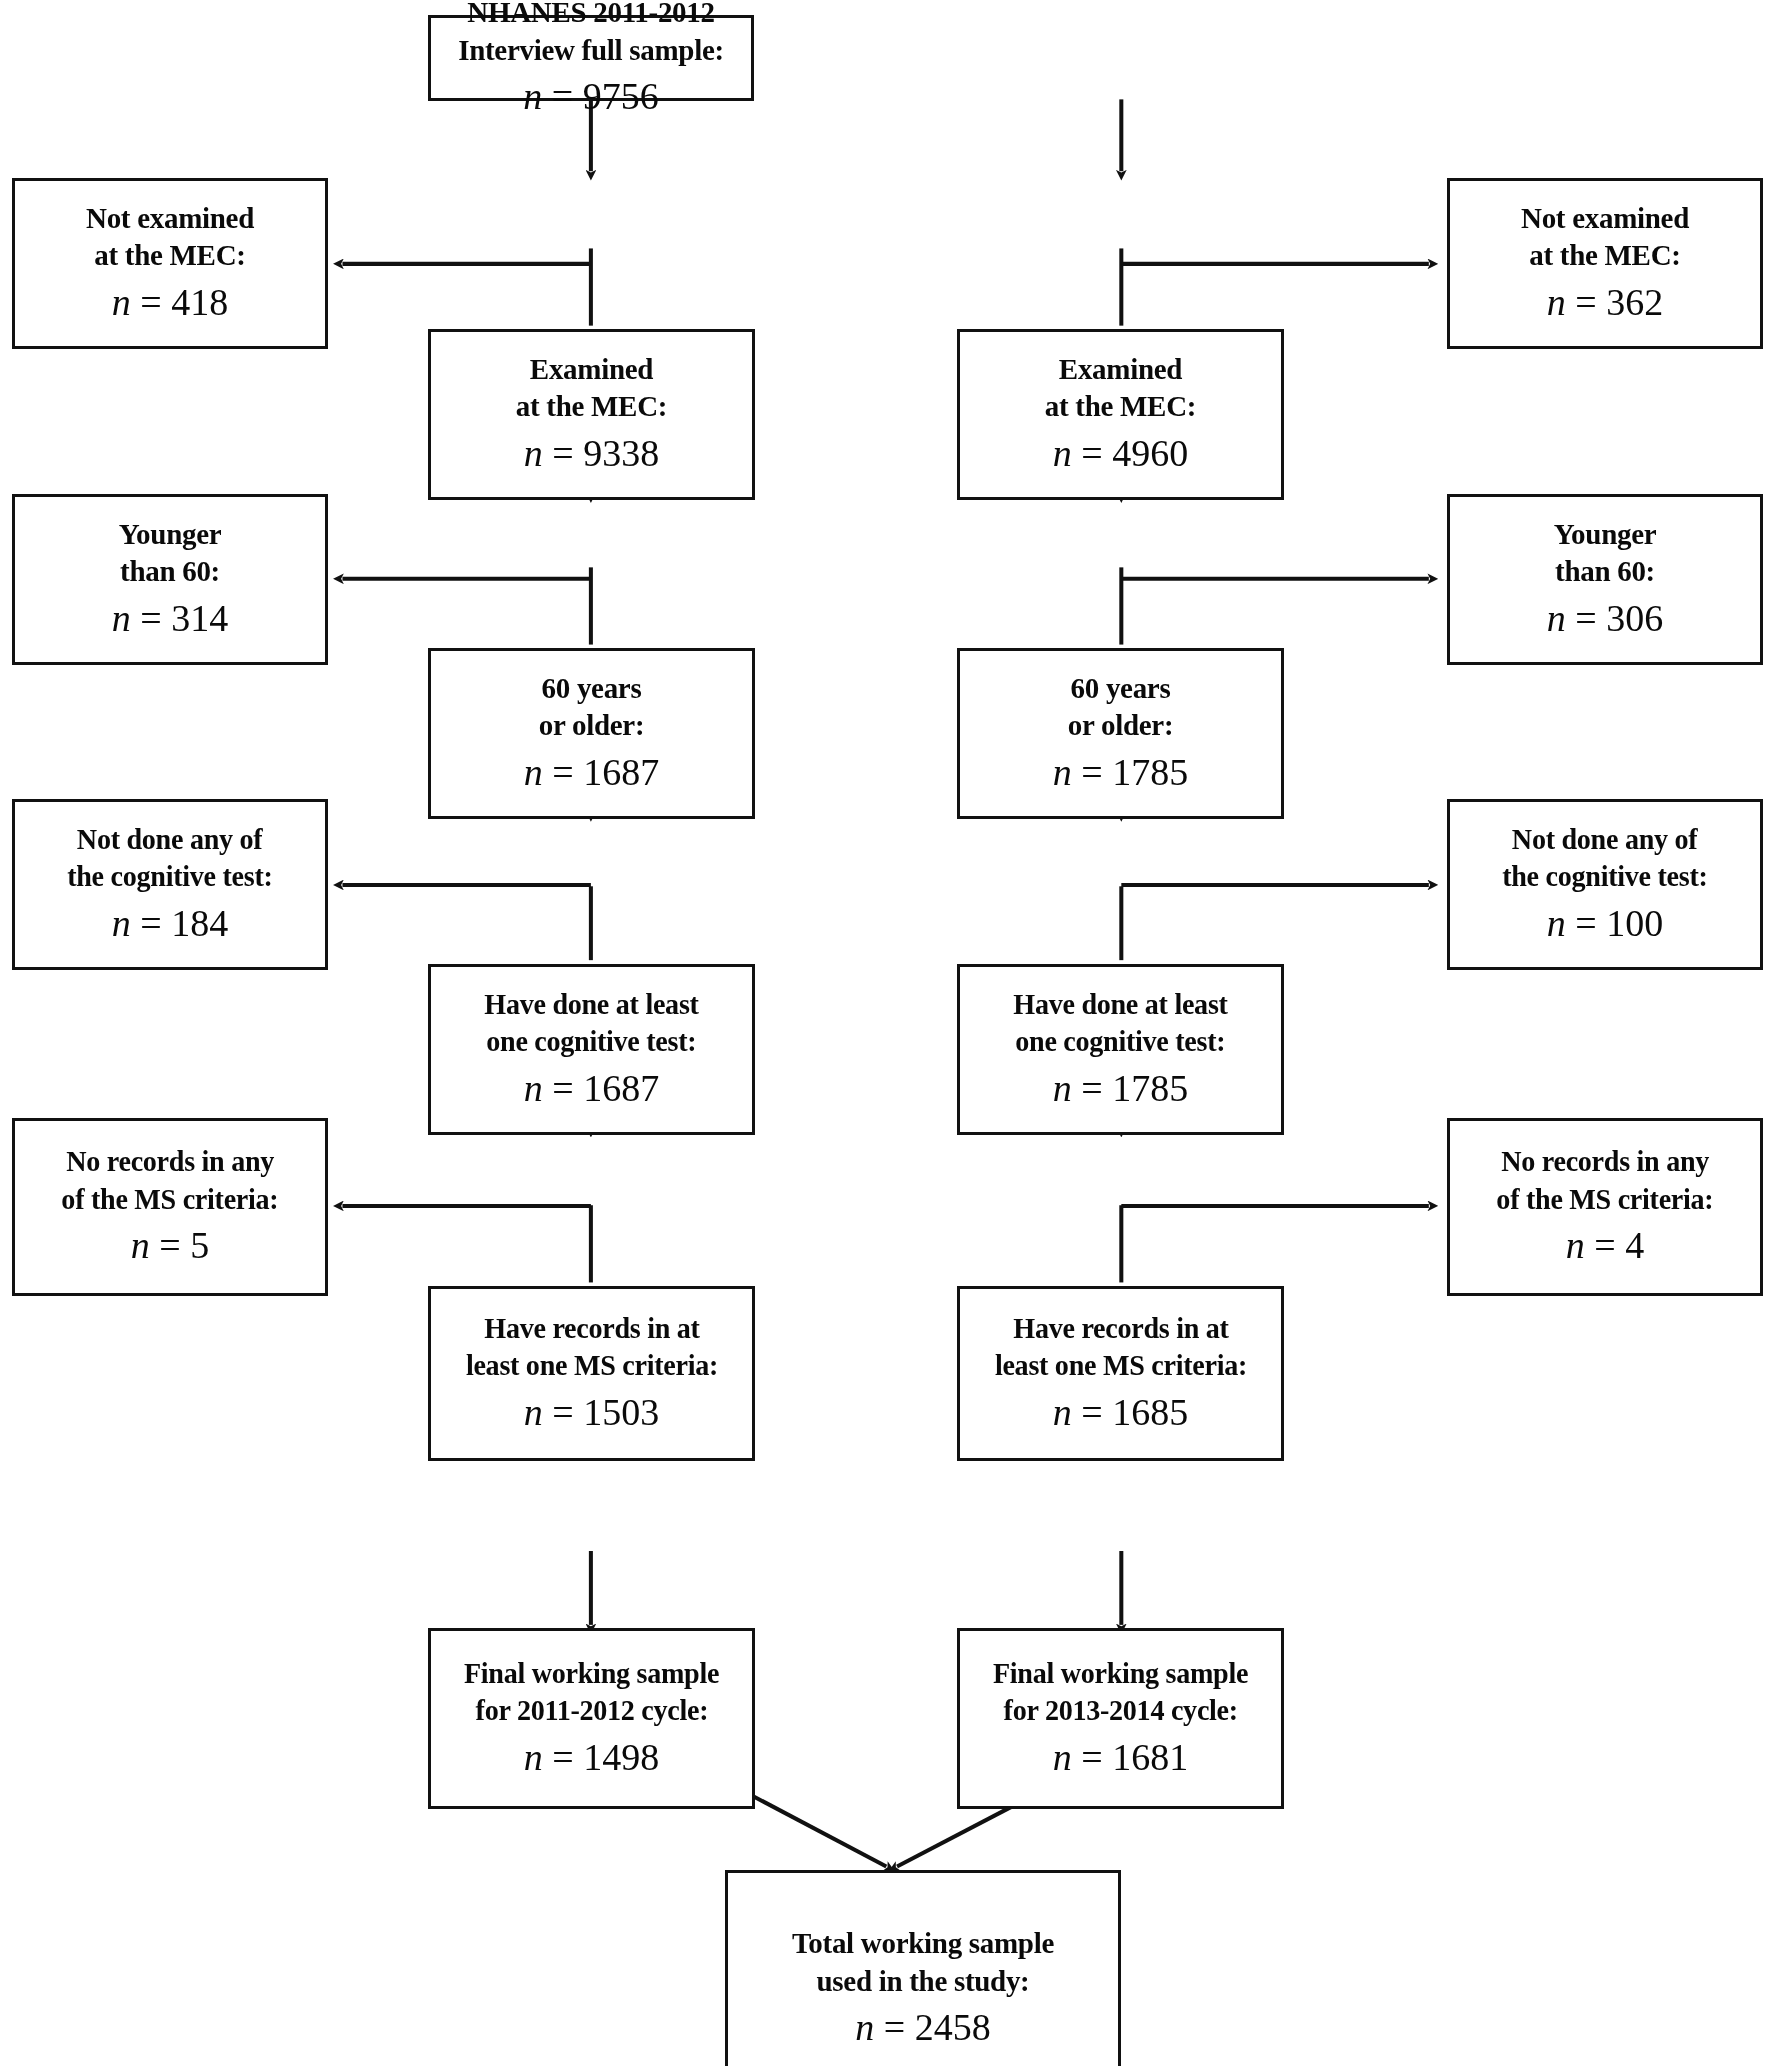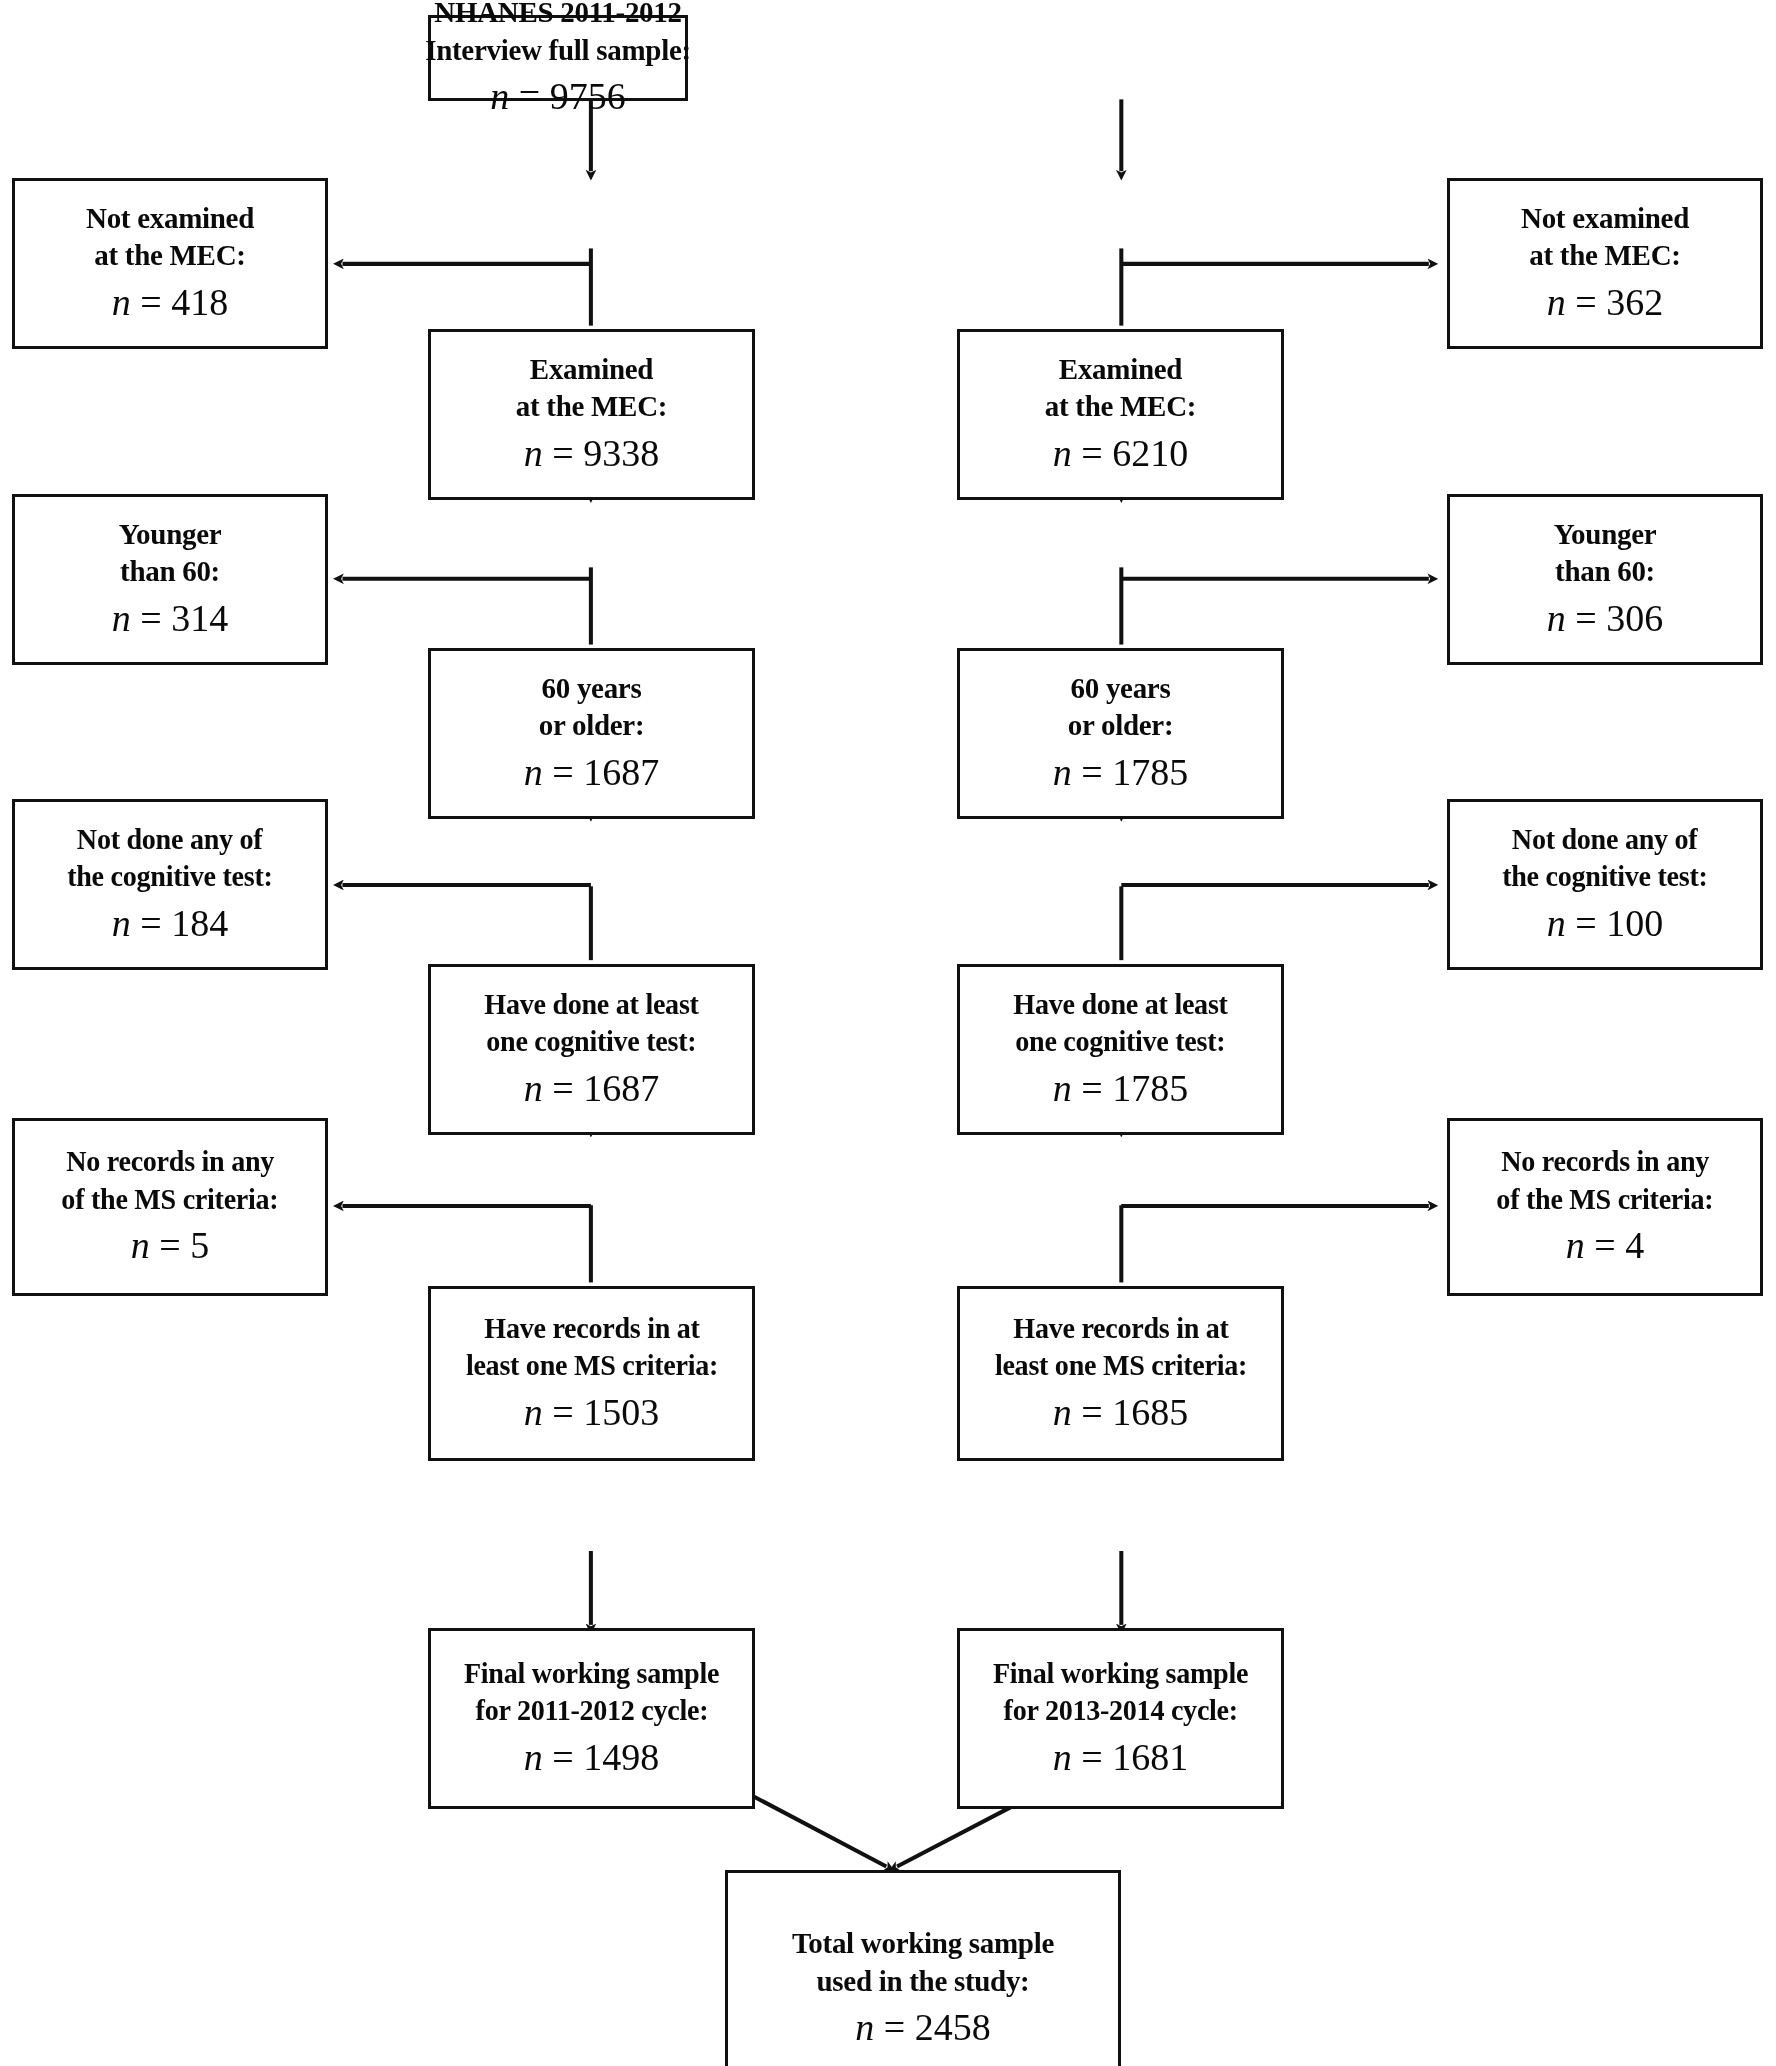--- a/index.html
+++ b/index.html
@@ -115,21 +115,21 @@
       <line x1="1670" y1="1318" x2="2128" y2="1318" marker-end="url(#arrowLeft)"></line>
       <line x1="1670" y1="1796" x2="2128" y2="1796" marker-end="url(#arrowLeft)"></line>
     </g>
 
     <g stroke="#111111" stroke-width="6" fill="none">
       <line x1="970" y1="2595" x2="1320" y2="2780" marker-end="url(#arrowDown)"></line>
       <line x1="1690" y1="2595" x2="1336" y2="2780" marker-end="url(#arrowDown)"></line>
     </g>
   </svg>
 
-  <div class="node" style="left:428px; top:14.8px; width:260px; height:86px;">
+  <div class="node" style="left:428px; top:14.8px; width:326px; height:86px;">
     <span class="line">NHANES 2011-2012</span>
     <span class="line">Interview full sample:</span>
     <span class="nline"><i class="nv">n</i> <span>=</span> <span>9756</span></span>
   </div>
 
 
   <div class="node" style="left:12px; top:178px; width:316px; height:171px;">
     <span class="line">Not examined</span>
     <span class="line">at the MEC:</span>
     <span class="nline"><i class="nv">n</i> <span>=</span> <span>418</span></span>
@@ -143,21 +143,21 @@
 
   <div class="node" style="left:428px; top:329px; width:327px; height:171px;">
     <span class="line">Examined</span>
     <span class="line">at the MEC:</span>
     <span class="nline"><i class="nv">n</i> <span>=</span> <span>9338</span></span>
   </div>
 
   <div class="node" style="left:957px; top:329px; width:327px; height:171px;">
     <span class="line">Examined</span>
     <span class="line">at the MEC:</span>
-    <span class="nline"><i class="nv">n</i> <span>=</span> <span>6210</span></span>
+    <span class="nline"><i class="nv">n</i> <span>=</span> <span>4960</span></span>
   </div>
 
   <div class="node" style="left:12px; top:494px; width:316px; height:171px;">
     <span class="line">Younger</span>
     <span class="line">than 60:</span>
     <span class="nline"><i class="nv">n</i> <span>=</span> <span>314</span></span>
   </div>
 
   <div class="node" style="left:1447px; top:494px; width:316px; height:171px;">
     <span class="line">Younger</span>

